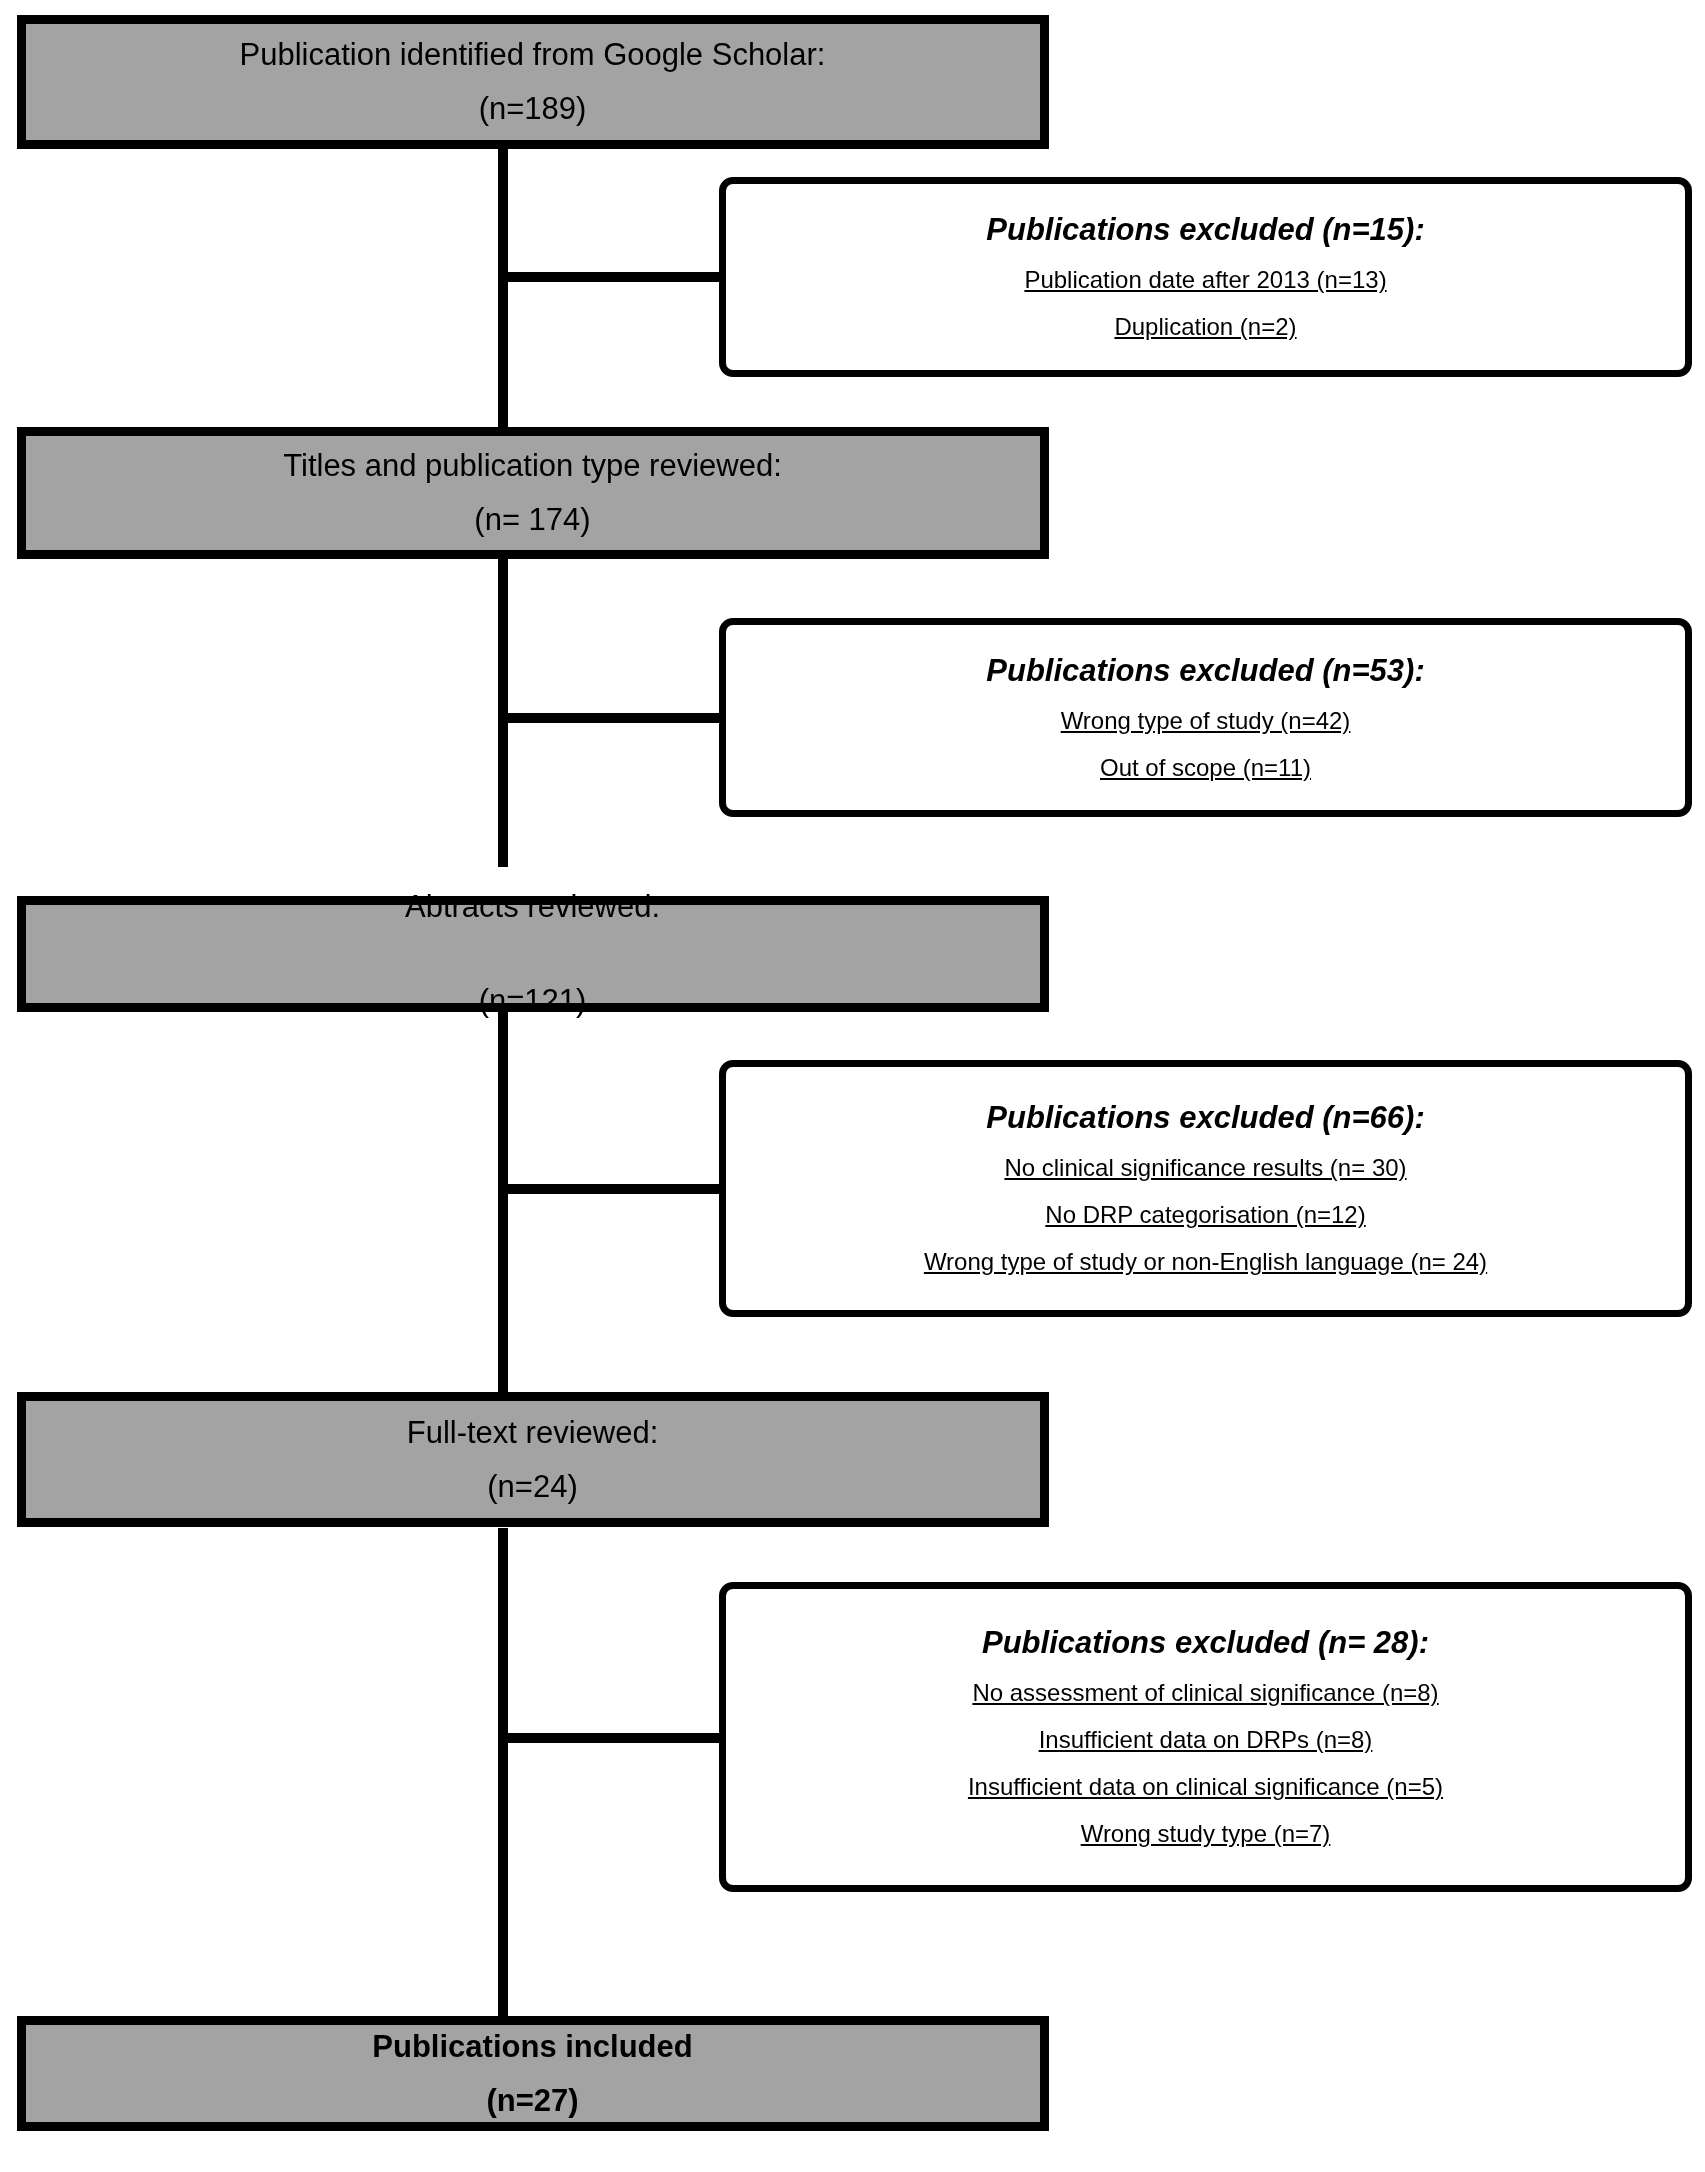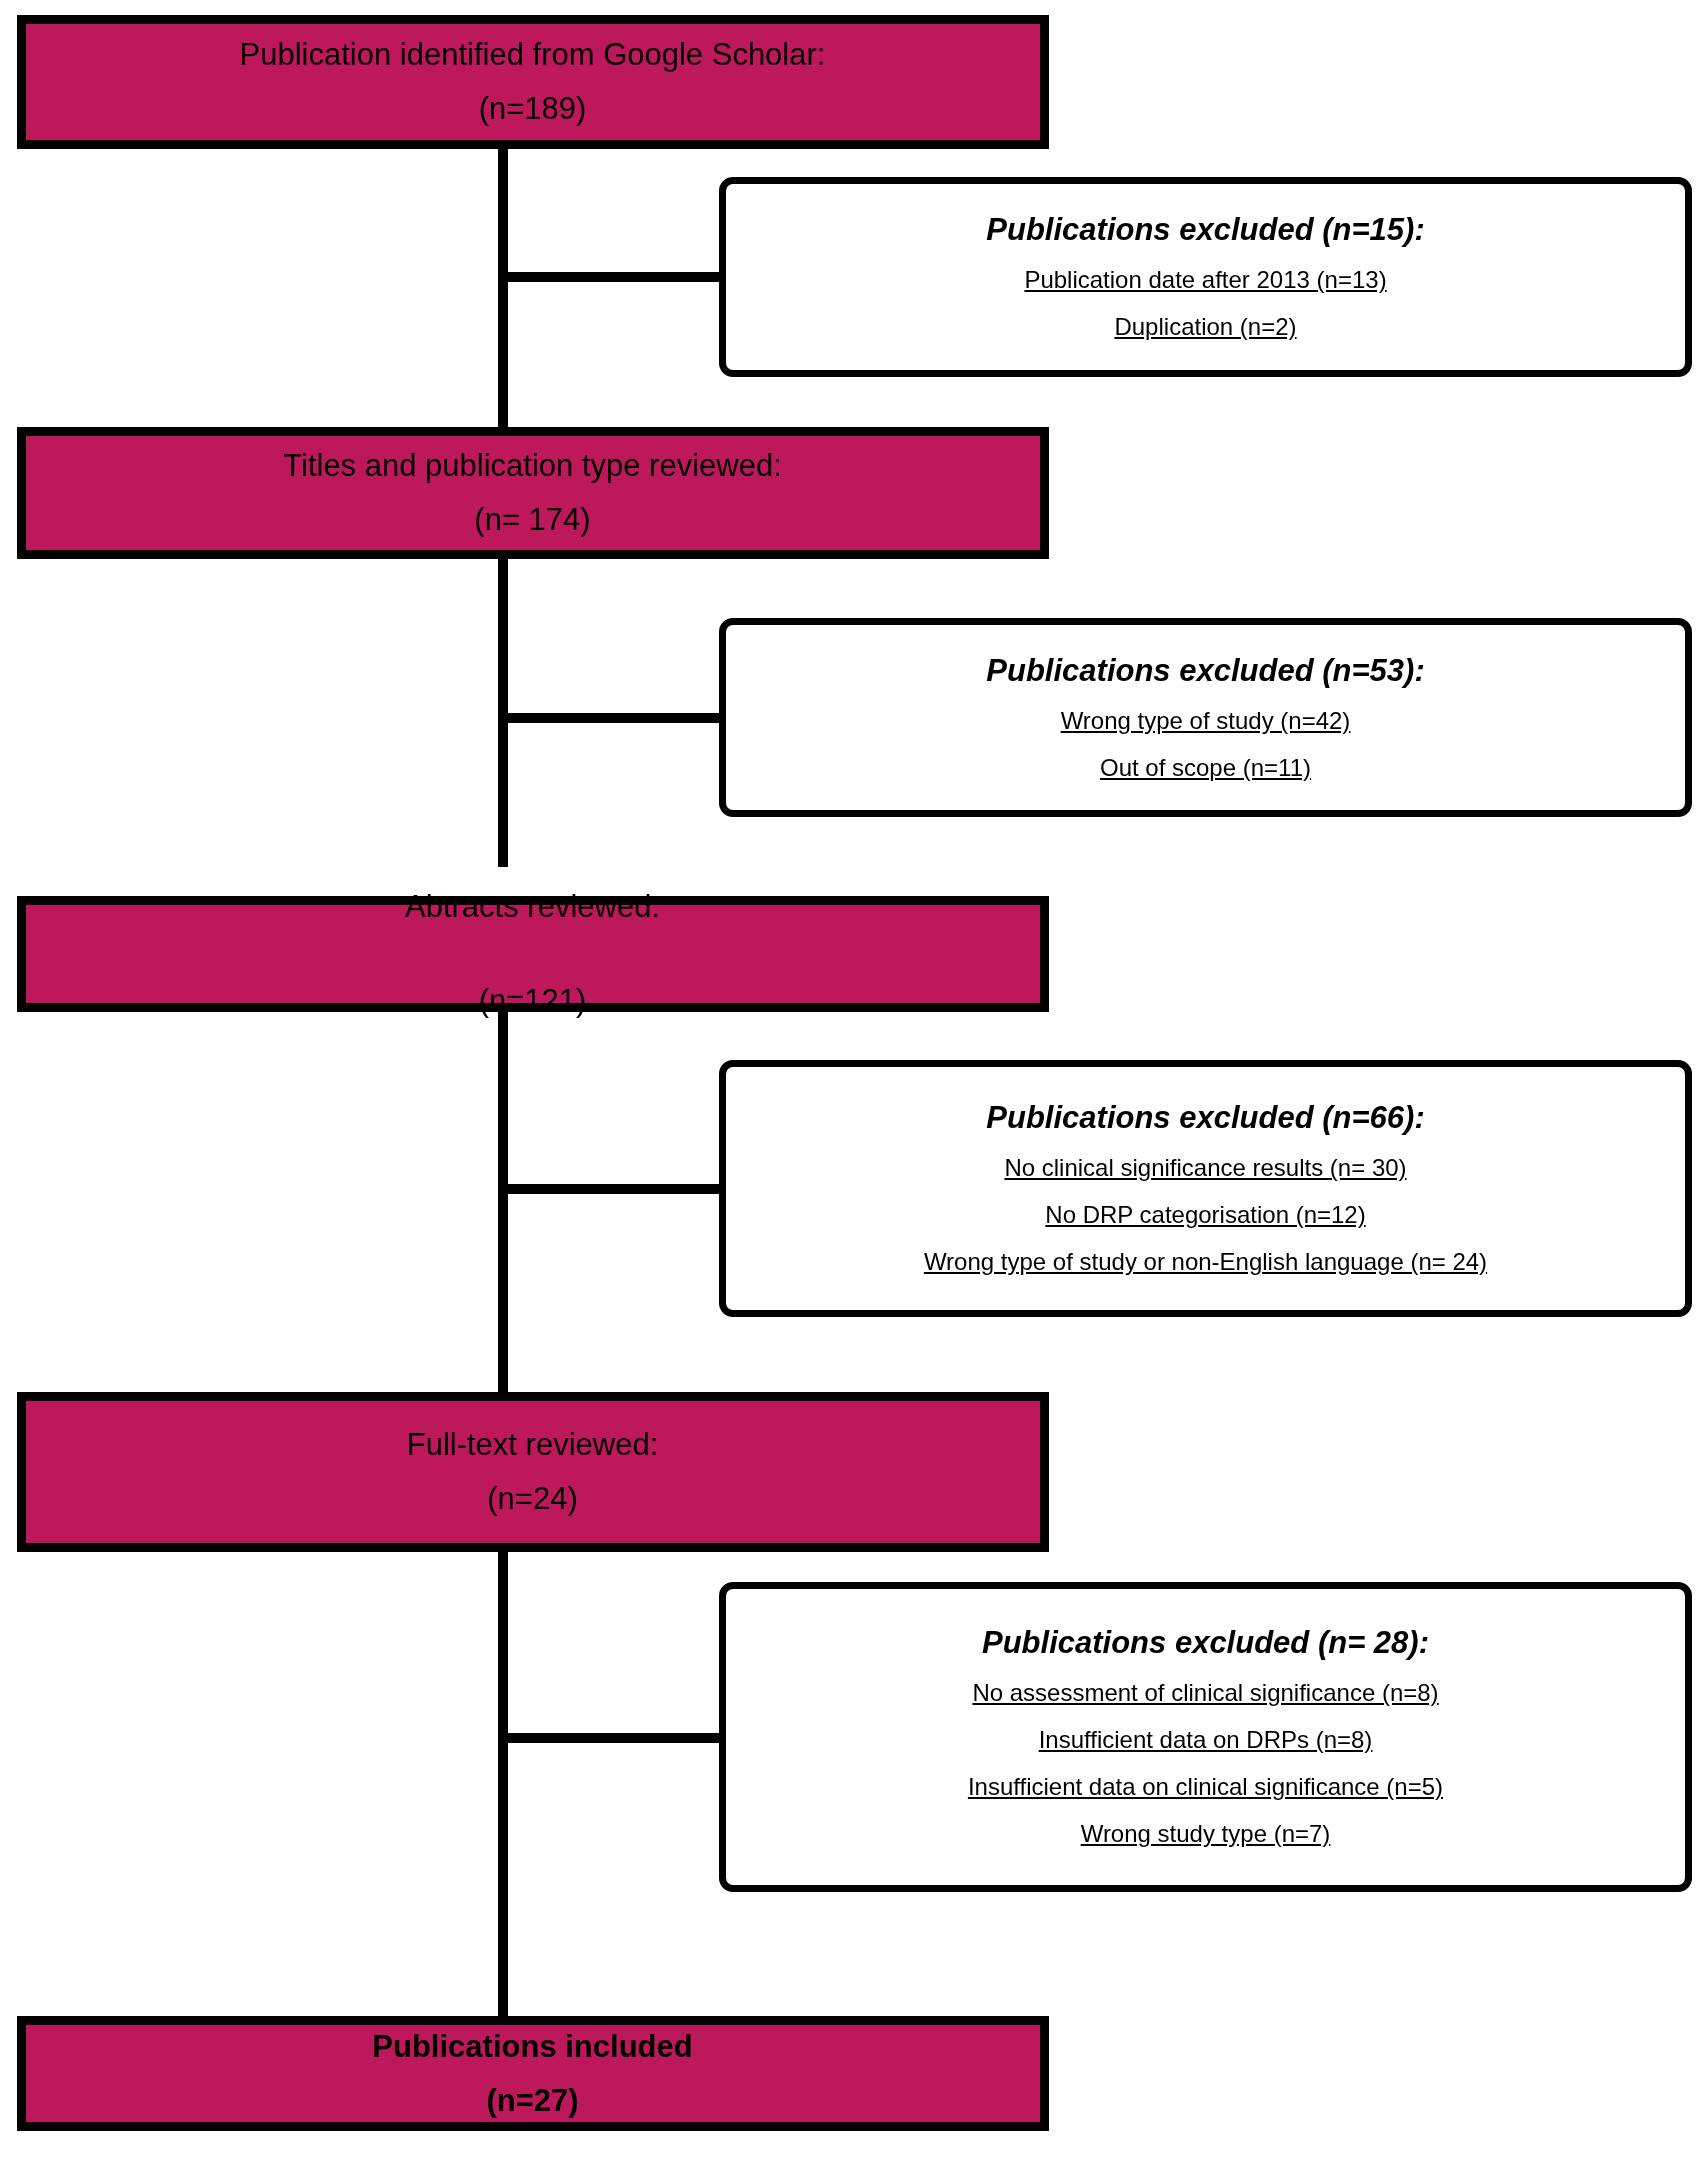--- a/index.html
+++ b/index.html
@@ -33,21 +33,21 @@
     height: 10px;
   }
 
   
   .stage-box {
     position: absolute;
     left: 16.5px;
     width: 1032px;
     box-sizing: border-box;
     border: 9.2px solid #000000;
-    background: #be185d;
+    background: #a3a3a3;
     display: flex;
     flex-direction: column;
     align-items: center;
     justify-content: center;
     text-align: right;
   }
   .stage-line {
     font-size: 31px;
     line-height: 1.02;
     white-space: nowrap;
@@ -129,21 +129,21 @@
     <div class="stage-line l2">(n=121)</div>
   </div>
 
   <div class="excl-box" style="top:1060px; height:257px;">
     <div class="excl-title">Publications excluded (n=66):</div>
     <div class="excl-item">No clinical significance results (n= 30)</div>
     <div class="excl-item">No DRP categorisation (n=12)</div>
     <div class="excl-item">Wrong type of study or non-English language (n= 24)</div>
   </div>
 
-  <div class="stage-box" style="top:1392px; height:160px;">
+  <div class="stage-box" style="top:1392px; height:135px;">
     <div class="stage-line l1">Full-text reviewed:</div>
     <div class="stage-line l2">(n=24)</div>
   </div>
 
   <div class="excl-box" style="top:1582px; height:310px;">
     <div class="excl-title">Publications excluded (n= 28):</div>
     <div class="excl-item">No assessment of clinical significance (n=8)</div>
     <div class="excl-item">Insufficient data on DRPs (n=8)</div>
     <div class="excl-item">Insufficient data on clinical significance (n=5)</div>
     <div class="excl-item">Wrong study type (n=7)</div>

